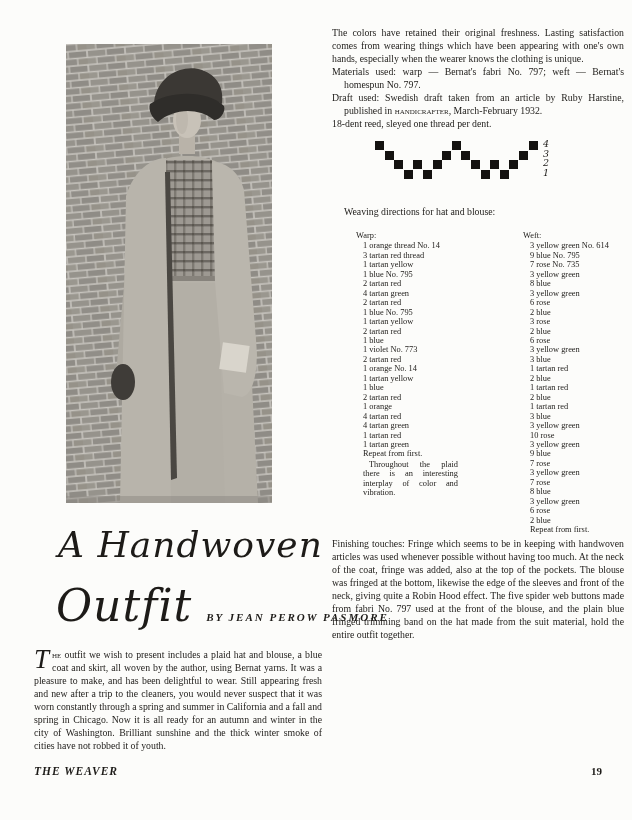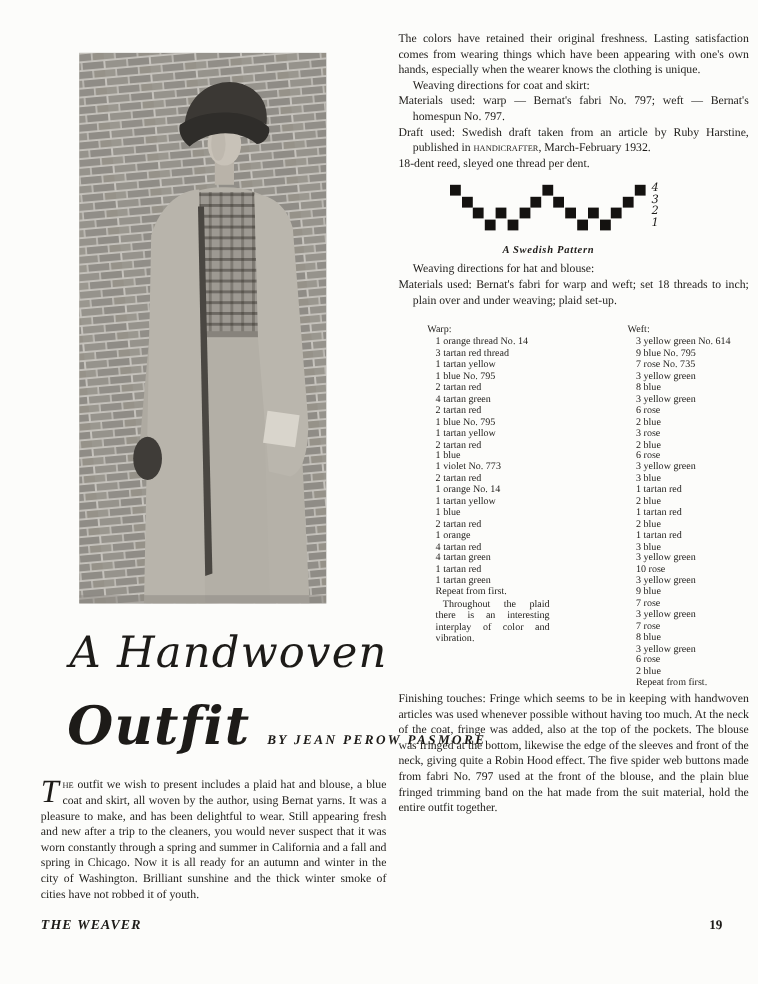--- a/index.html
+++ b/index.html
@@ -10,21 +10,21 @@
     font-family:"Liberation Serif","DejaVu Serif",serif;
     color:#1d1b18;
     overflow:hidden;
   }
   
   .photo { position:absolute; left:66px; top:44px; width:206px; height:459px; overflow:hidden; background:#b5b2ac; }
   
   .title1 { position:absolute; left:58px; top:524px; font-family:"DejaVu Serif",serif;
             font-style:italic; font-weight:400; font-size:36px; letter-spacing:1px; }
   .title2-row { position:absolute; left:56px; top:580px; display:flex; align-items:baseline; }
-  .title2 { font-family:"DejaVu Serif",serif; font-style:italic; font-weight:700; font-size:44px; letter-spacing:1px; }
+  .title2 { font-family:"DejaVu Serif",serif; font-style:italic; font-weight:400; font-size:44px; letter-spacing:1px; }
   .byline { font-style:italic; font-weight:700; font-size:11px; letter-spacing:2px; margin-left:14px; }
   
   .left-para { position:absolute; left:34px; top:648px; width:288px;
                font-size:9.8px; line-height:13px; text-align:justify; }
   .dropcap { float:left; font-size:27px; line-height:23px; padding-right:3px; font-style:italic; }
   .sc { font-variant:small-caps; text-transform:lowercase; }
   
   .footer-left { position:absolute; left:34px; top:765px; font-size:11.5px; font-weight:700; font-style:italic; letter-spacing:1px; }
   .page-num { position:absolute; left:591px; top:765px; font-size:11px; font-weight:700; }
   
@@ -113,21 +113,20 @@
 
 <p class="left-para"><span class="dropcap">T</span><span class="sc">he</span><span> outfit we wish to present includes a plaid hat and blouse, a blue coat and skirt, all woven by the author, using Bernat yarns. It was a pleasure to make, and has been delightful to wear. Still appearing fresh and new after a trip to the cleaners, you would never suspect that it was worn constantly through a spring and summer in California and a fall and spring in Chicago. Now it is all ready for an autumn and winter in the city of Washington. Brilliant sunshine and the thick winter smoke of cities have not robbed it of youth.</span></p>
 
 <div class="footer-left">THE WEAVER</div>
 <div class="page-num">19</div>
 
 <div class="right-col">
 
   <p>The colors have retained their original freshness. Lasting satisfaction comes from wearing things which have been appearing with one's own hands, especially when the wearer knows the clothing is unique.</p>
 
-  <p class="indent-first">Weaving directions for coat and skirt:</p>
   <p class="hanging">Materials used: warp — Bernat's fabri No. 797; weft — Bernat's homespun No. 797.</p>
   <p class="hanging"><span>Draft used: Swedish draft taken from an article by Ruby Harstine, published in </span><span class="sc">Handicrafter</span><span>, March-February 1932.</span></p>
   <p>18-dent reed, sleyed one thread per dent.</p>
 
   <div class="diagram">
     <div class="pgrid">
         <div class="psq" style="left: 0px; top: 0px;"></div>
         <div class="psq" style="left: 9.6px; top: 9.6px;"></div>
         <div class="psq" style="left: 19.2px; top: 19.2px;"></div>
         <div class="psq" style="left: 28.8px; top: 28.8px;"></div>
@@ -144,25 +143,23 @@
         <div class="psq" style="left: 134.4px; top: 19.2px;"></div>
         <div class="psq" style="left: 144px; top: 9.6px;"></div>
         <div class="psq" style="left: 153.6px; top: 0px;"></div>
       </div>
     <div class="rowlabs">
         <div class="rowlab">4</div>
         <div class="rowlab">3</div>
         <div class="rowlab">2</div>
         <div class="rowlab">1</div>
       </div>
-    <div class="pattern-caption">A Swedish Pattern</div>
   </div>
 
   <p class="indent-first hat-heading">Weaving directions for hat and blouse:</p>
-  <p class="hanging">Materials used: Bernat's fabri for warp and weft; set 18 threads to inch; plain over and under weaving; plaid set-up.</p>
 
   <div class="lists">
     <div class="warp-col">
       <div class="col-label">Warp:</div>
       <div class="list-items">
           <div class="list-line">1 orange thread No. 14</div>
           <div class="list-line">3 tartan red thread</div>
           <div class="list-line">1 tartan yellow</div>
           <div class="list-line">1 blue No. 795</div>
           <div class="list-line">2 tartan red</div>

